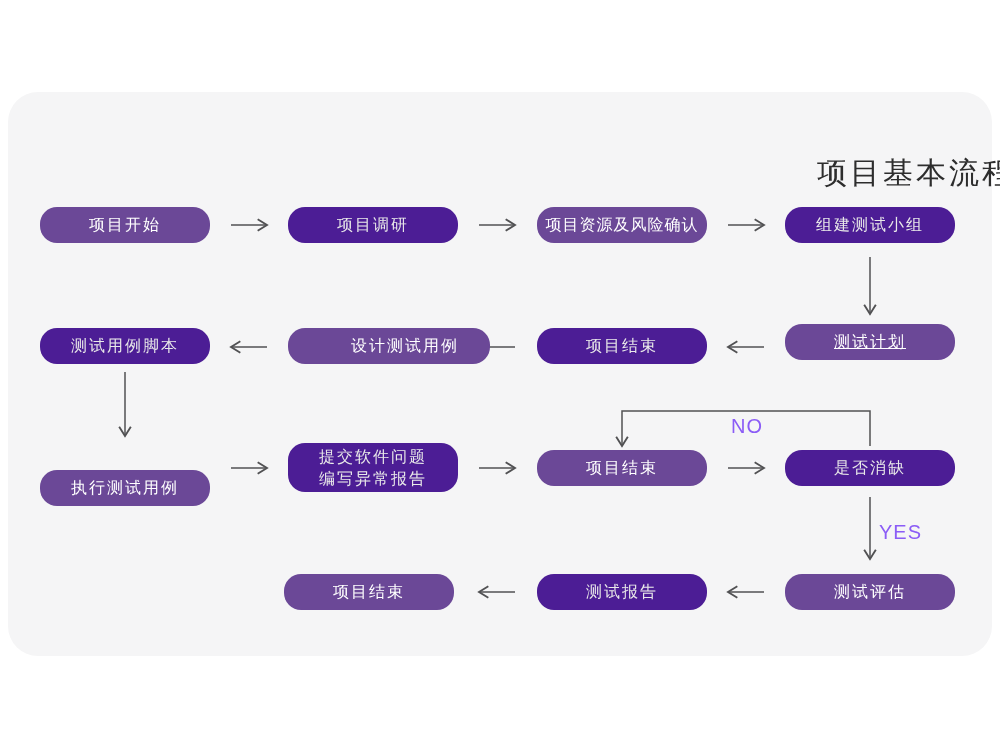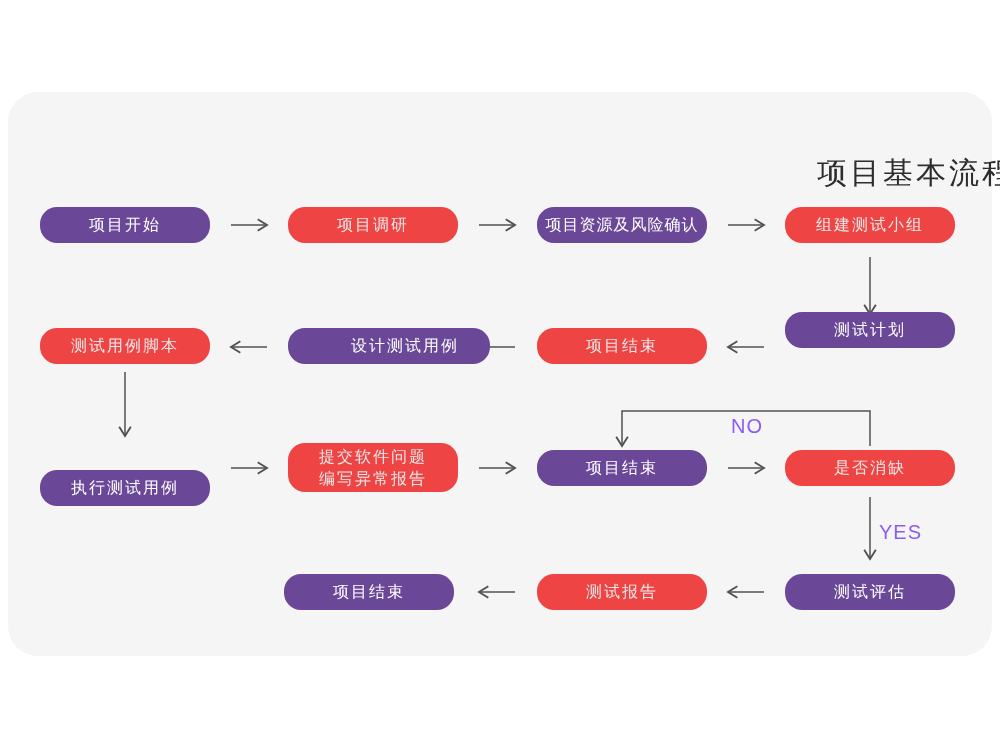--- a/index.html
+++ b/index.html
@@ -51,21 +51,21 @@
     align-items: center;
     justify-content: center;
     text-align: center;
     font-size: 16px;
     letter-spacing: 2px;
     line-height: 22px;
     white-space: pre-line;
   }
   .node.tall { height: 49px; }
   .node.purple { background: #6b4897; color: #ffffff; }
-  .node.gray   { background: #ef4444; color: #e9e9e9; align-items: center; }
+  .node.gray   { background: #4c1d95; color: #e9e9e9; align-items: center; }
   .edge-label {
     position: absolute;
     font-size: 20px;
     color: #8b5cf6;
     letter-spacing: 1px;
   }
 </style>
 </head>
 <body>
 
@@ -114,21 +114,21 @@
   <div class="node gray" style="left:288px; top:207px;">
     <span>项目调研</span>
   </div>
   <div class="node purple" style="left:537px; top:207px; letter-spacing:1px;">
     <span>项目资源及风险确认</span>
   </div>
   <div class="node gray" style="left:785px; top:207px;">
     <span>组建测试小组</span>
   </div>
 
-  <div class="node purple" style="left:785px; top:312px;">
+  <div class="node purple" style="left:785px; top:324px;text-decoration:underline;">
     <span>测试计划</span>
   </div>
   <div class="node gray" style="left:537px; top:328px;">
     <span>项目结束</span>
   </div>
   <div class="node purple" style="left:288px; top:328px;padding-left:32px;">
     <span>设计测试用例</span>
   </div>
   <div class="node gray" style="left:40px;  top:328px;">
     <span>测试用例脚本</span>

